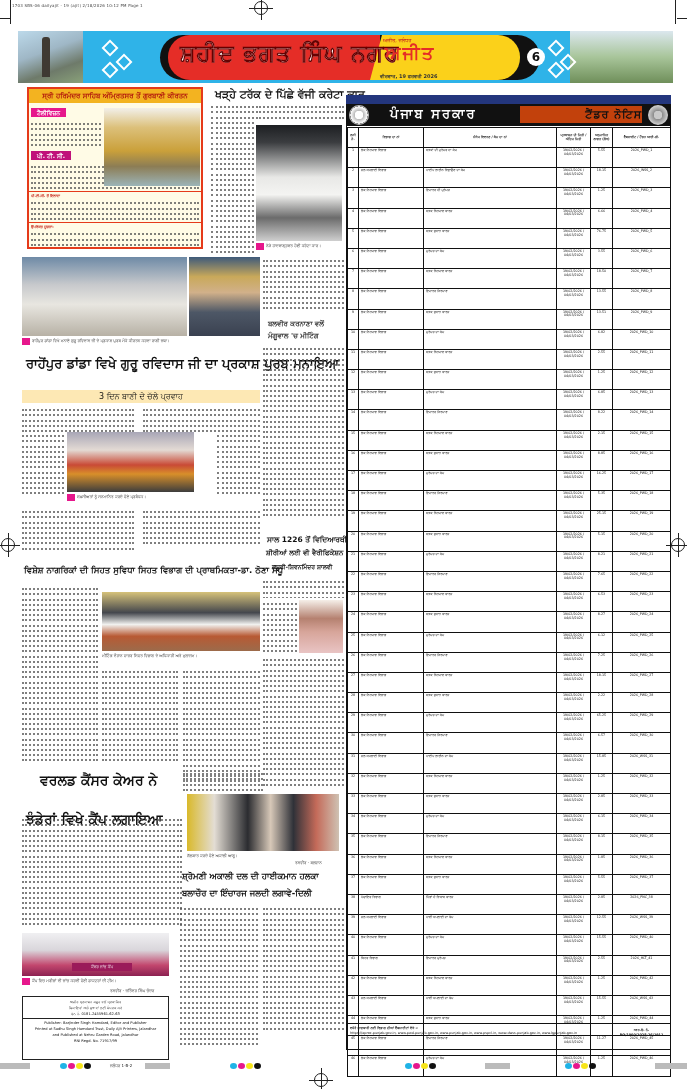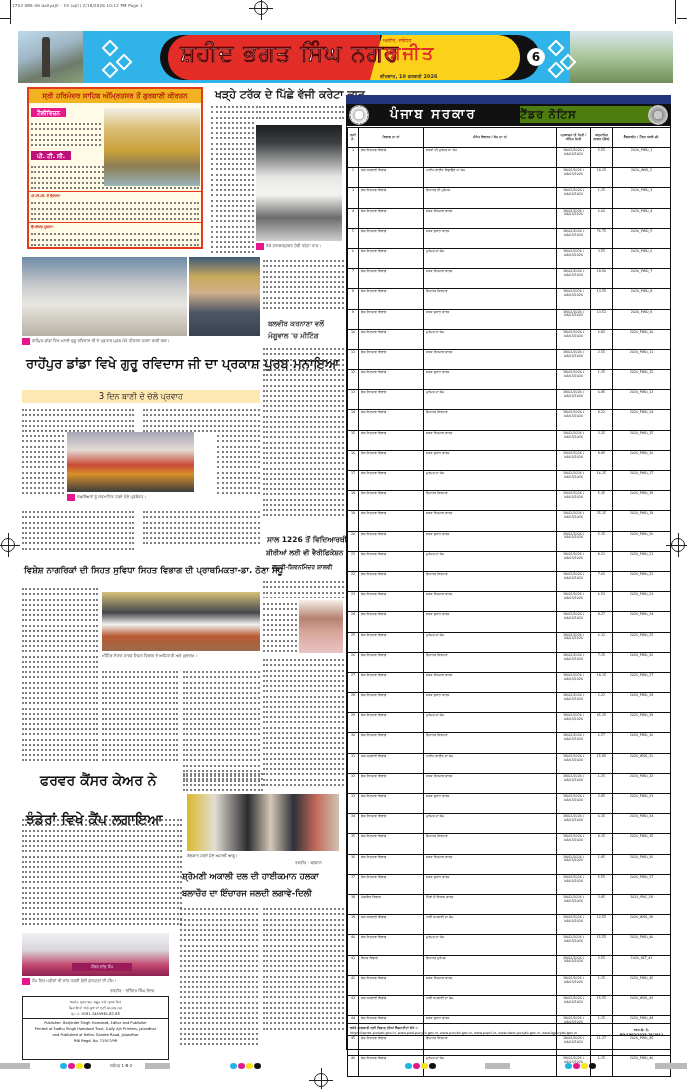--- a/index.html
+++ b/index.html
@@ -56,21 +56,21 @@
   .imprint { position: absolute; left: 22px; top: 996px; width: 147px; height: 64px; border: 1px solid #222; font-size: 3.6px; line-height: 6px; text-align: center; padding-top: 2px; }
   .imprint .sep { height: 1px; background: #222; margin: 1px 0; }
 
   
   .tender { position: absolute; left: 346px; top: 95px; width: 325px; height: 955px; border: 1px solid #111; }
   .tender-band { position: absolute; left: 346px; top: 95px; width: 325px; height: 9px; background: #23367d; }
   .tender-head { position: absolute; left: 347px; top: 104px; width: 323px; height: 22px; background: #111; }
   .tender-logo { position: absolute; left: 349px; top: 105px; width: 20px; height: 20px; border-radius: 50%; background: radial-gradient(circle,#fff 30%,#bbb 31%,#fff 60%,#888 61%,#fff 75%); }
   .tender-logo2 { position: absolute; left: 648px; top: 105px; width: 20px; height: 20px; border-radius: 50%; background: radial-gradient(circle,#c9c9c9 30%,#8d8d8d 31%,#d2d2d2 70%); }
   .tender-govt { position: absolute; left: 390px; top: 106px; font-size: 13px; font-weight: bold; color: #fff; letter-spacing: 2px; }
-  .tender-title-box { position: absolute; left: 520px; top: 106px; width: 132px; height: 17px; background: #4d7c0f; font-size: 11px; text-align: left; line-height: 17px; font-weight: bold; letter-spacing: 1px; }
+  .tender-title-box { position: absolute; left: 520px; top: 106px; width: 122px; height: 17px; background: #c2410c; font-size: 11px; text-align: right; line-height: 17px; font-weight: bold; letter-spacing: 1px; }
 
   table.tt { position: absolute; left: 347px; top: 127px; width: 323px; border-collapse: collapse; table-layout: fixed; font-size: 3.3px; line-height: 3.9px; }
   table.tt th, table.tt td { border: 1px solid #111; padding: 1px 2px; vertical-align: top; overflow: hidden; }
   table.tt th { font-weight: bold; text-align: center; height: 20px; vertical-align: middle; }
   table.tt td { height: 20.2px; }
   table.tt td.c { text-align: center; }
   .tender-foot { position: absolute; left: 347px; top: 1023px; width: 323px; height: 27px; border-top: 1px solid #111; font-size: 3.4px; line-height: 4.6px; padding: 2px 3px; }
   .tender-foot .right { position: absolute; right: 0; top: 0; width: 58px; height: 27px; border-left: 1px solid #111; text-align: center; padding-top: 4px; font-weight: bold; }
 
   .colorbar { position: absolute; top: 1063px; height: 6px; }
@@ -433,21 +433,21 @@
     <span class="ln"></span>
     <span class="ln"></span>
     <span class="ln"></span>
     <span class="ln"></span>
     <span class="ln"></span>
     <span class="ln"></span>
     <span class="ln"></span>
     <span class="ln"></span>
 </div>
 
-<div class="headline" style="left:40px;top:772px;font-size:14px;">ਫਰਵਰ ਕੈਂਸਰ ਕੇਅਰ ਨੇ</div>
+<div class="headline" style="left:40px;top:772px;font-size:14px;">ਵਰਲਡ ਕੈਂਸਰ ਕੇਅਰ ਨੇ</div>
 <div class="headline" style="left:26px;top:794px;font-size:14px;margin-top:17px;">ਝੰਡੇਰਾਂ ਵਿਖੇ ਕੈਂਪ ਲਗਾਇਆ</div>
 <div class="col-text" style="left:22px;top:816px;width:160px;height:112px;">
   <span class="ln"></span>
     <span class="ln"></span>
     <span class="ln"></span>
     <span class="ln"></span>
     <span class="ln"></span>
     <span class="ln"></span>
     <span class="ln"></span>
     <span class="ln"></span>

